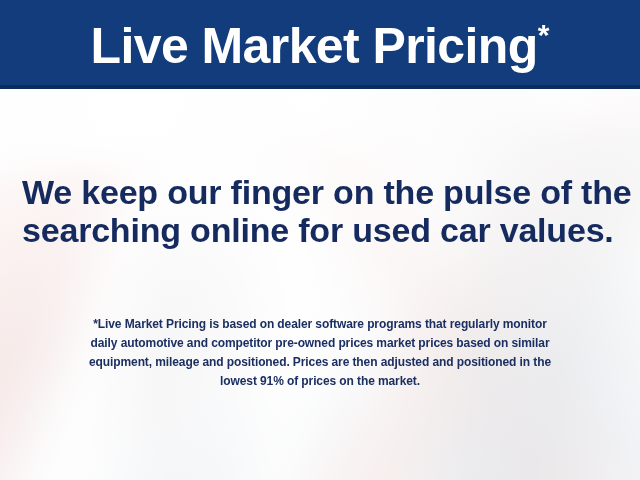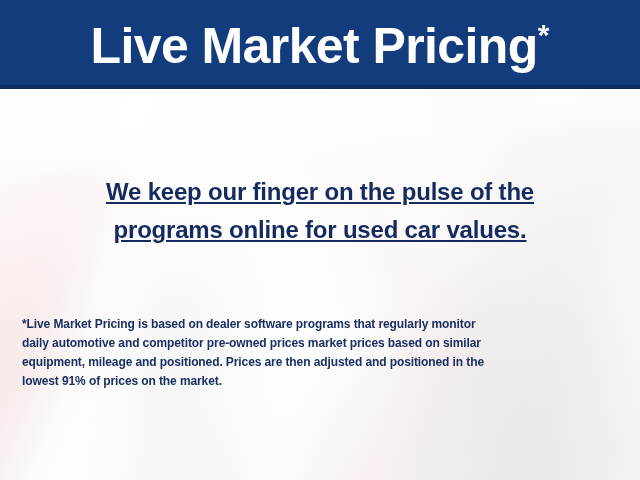--- a/index.html
+++ b/index.html
@@ -141,38 +141,37 @@
     height: 391px;
     z-index: 6;
     box-sizing: border-box;
   }
 
   .headline {
     position: absolute;
     top: 84px;
     left: 22px;
     width: 596px;
-    text-align: center;
     color: #152a5e;
-    font-size: 24px;
+    font-size: 34px;
     font-weight: bold;
     line-height: 38px;
     letter-spacing: -0.2px;
-    text-decoration: underline;
   }
   .headline .hl-line {
     display: block;
     white-space: nowrap;
   }
 
   .fineprint {
     position: absolute;
     top: 226px;
     left: 22px;
     width: 596px;
+    text-align: center;
     color: #1b2f63;
     font-size: 12px;
     font-weight: bold;
     line-height: 19px;
     letter-spacing: -0.1px;
   }
   .fineprint .fp-line {
     display: block;
     white-space: nowrap;
   }
@@ -192,21 +191,21 @@
   <div class="bg-veil"></div>
 
   <div class="header-band">
     <h1 class="header-title"><span>Live Market Pricing</span><span class="asterisk">*</span></h1>
   </div>
 
   <div class="content">
 
     <div class="headline">
       <span class="hl-line">We keep our finger on the pulse of the</span>
-      <span class="hl-line">programs online for used car values.</span>
+      <span class="hl-line">searching online for used car values.</span>
     </div>
 
     <div class="fineprint">
       <span class="fp-line">*Live Market Pricing is based on dealer software programs that regularly monitor</span>
       <span class="fp-line">daily automotive and competitor pre-owned prices market prices based on similar</span>
       <span class="fp-line">equipment, mileage and positioned. Prices are then adjusted and positioned in the</span>
       <span class="fp-line">lowest 91% of prices on the market.</span>
     </div>
 
   </div>

